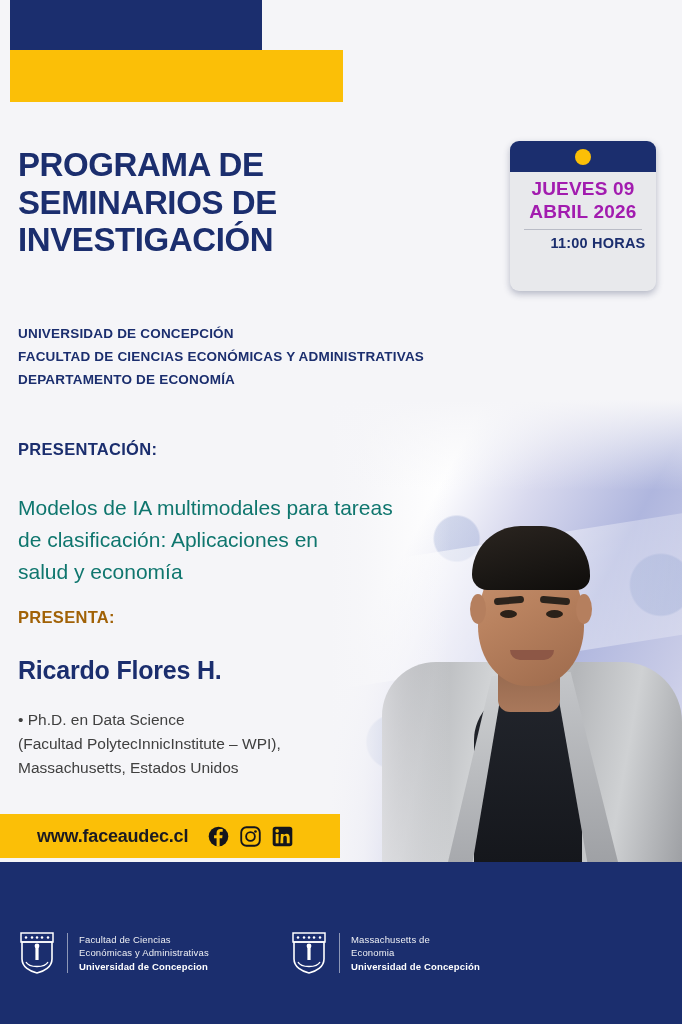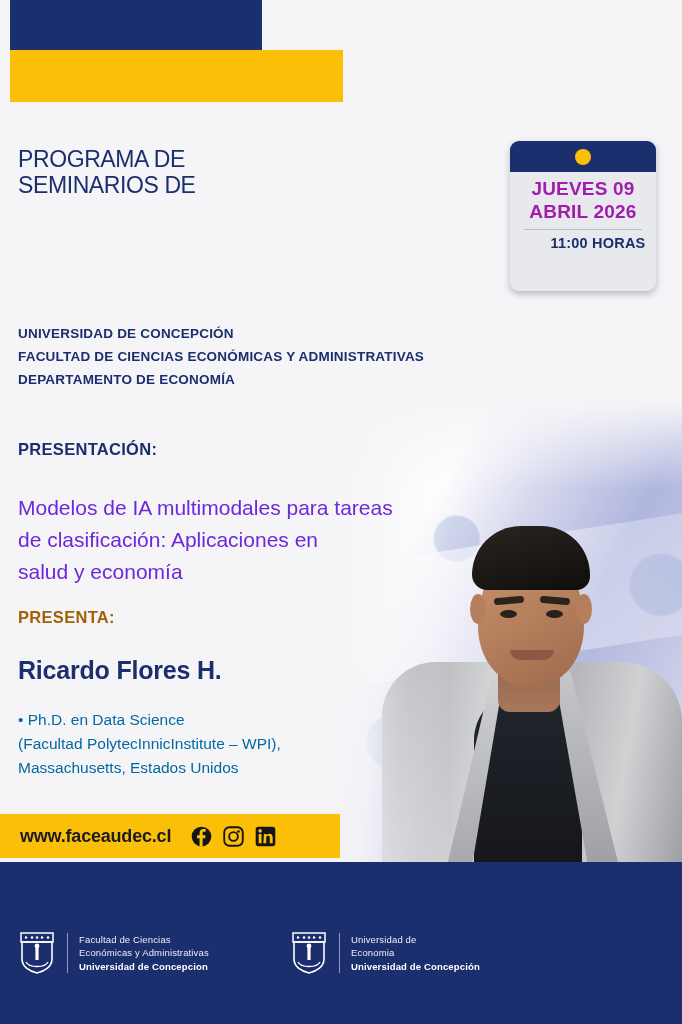--- a/index.html
+++ b/index.html
@@ -64,59 +64,59 @@
     background:#2b231c;border-radius:4px;transform:rotate(5deg);}
   .p-eyeL{position:absolute;left:118px;bottom:244px;width:17px;height:8px;
     background:#2a2119;border-radius:50%;}
   .p-eyeR{position:absolute;left:164px;bottom:244px;width:17px;height:8px;
     background:#2a2119;border-radius:50%;}
   .p-mouth{position:absolute;left:128px;bottom:202px;width:44px;height:10px;
     background:#8d5746;border-radius:0 0 22px 22px;}
 
   
   .title{position:absolute;left:18px;top:146px;width:360px;
-    color:#1B2E6E;font-weight:normal;font-size:23px;line-height:1.14;letter-spacing:-.4px;}
+    color:#1B2E6E;font-weight:bold;font-size:33px;line-height:1.14;letter-spacing:-.4px;}
 
   .org{position:absolute;left:18px;top:322px;width:500px;
     color:#1B2E6E;font-weight:bold;font-size:13.5px;line-height:1.72;letter-spacing:.2px;}
 
   .label-presentacion{position:absolute;left:18px;top:440px;
     color:#1B2E6E;font-weight:bold;font-size:16.5px;letter-spacing:.3px;}
 
   .talk-title{position:absolute;left:18px;top:492px;width:430px;
-    color:#6d28d9;font-size:21px;line-height:1.52;font-weight:500;}
+    color:#0f766e;font-size:21px;line-height:1.52;font-weight:500;}
 
   .label-presenta{position:absolute;left:18px;top:608px;
     color:#a16207;font-weight:bold;font-size:16.5px;letter-spacing:.3px;}
 
   .speaker{position:absolute;left:18px;top:656px;
     color:#1B2E6E;font-weight:bold;font-size:25px;letter-spacing:-.2px;}
 
   .credentials{position:absolute;left:18px;top:708px;width:380px;
-    color:#0369a1;font-size:15.5px;line-height:1.56;}
+    color:#404040;font-size:15.5px;line-height:1.56;}
 
   
   .badge{position:absolute;left:510px;top:141px;width:146px;height:150px;
     background:#E8E9EC;border-radius:9px;
     box-shadow:0 3px 7px rgba(30,40,80,.30);overflow:hidden;}
   .badge-top{position:absolute;left:0;top:0;width:100%;height:31px;background:#1B2E6E;}
   .badge-dot{position:absolute;left:50%;top:8px;margin-left:-8px;width:16px;height:16px;
     border-radius:50%;background:#FBBF07;}
   .badge-date{position:absolute;left:0;top:36px;width:100%;text-align:center;
     color:#a21caf;font-weight:bold;font-size:19px;line-height:1.22;letter-spacing:.2px;}
   .badge-rule{position:absolute;left:14px;top:88px;width:118px;height:1px;background:#B9BCC6;}
   .badge-time{position:absolute;left:15px;top:94px;width:100%;text-align:center;
     color:#1B2E6E;font-weight:bold;font-size:14.5px;letter-spacing:.2px;}
   .badge-place{position:absolute;left:0;top:113px;width:100%;text-align:center;
     color:#1B2E6E;font-weight:bold;font-size:14px;line-height:1.22;letter-spacing:.2px;margin-top:48px;}
 
   
   .urlbar{position:absolute;left:0;top:814px;width:340px;height:44px;background:#FBBF07;
     display:flex;align-items:center;}
-  .url-text{margin-left:20px;color:#1A1A22;font-weight:bold;font-size:18px;letter-spacing:-.2px;}
+  .url-text{margin-left:37px;color:#1A1A22;font-weight:bold;font-size:18px;letter-spacing:-.2px;}
   .socials{display:flex;align-items:center;gap:11px;margin-left:20px;}
   .soc{width:21px;height:21px;display:block;}
 
   
   .footer{position:absolute;left:0;top:862px;width:682px;height:162px;background:#1B2E6E;}
   .logo-block{position:absolute;display:flex;align-items:center;gap:11px;}
   .lb1{left:18px;top:931px;}
   .lb2{left:290px;top:931px;}
   .shield{width:38px;height:44px;flex:none;}
   .logo-div{width:1px;height:40px;background:rgba(255,255,255,.5);}
@@ -151,20 +151,21 @@
       <div class="p-eyeR"></div>
       <div class="p-mouth"></div>
     </div>
     <div class="photo-fade-l"></div>
     <div class="photo-fade-t"></div>
   </div>
 
   <div class="title">
     <div>PROGRAMA DE</div>
     <div>SEMINARIOS DE</div>
+    <div>INVESTIGACIÓN</div>
   </div>
 
   <div class="org">
     <div>UNIVERSIDAD DE CONCEPCIÓN</div>
     <div>FACULTAD DE CIENCIAS ECONÓMICAS Y ADMINISTRATIVAS</div>
     <div>DEPARTAMENTO DE ECONOMÍA</div>
   </div>
 
   <div class="badge">
     <div class="badge-top"></div>
@@ -254,19 +255,19 @@
       <circle cx="19" cy="6.5" r="1.25" fill="#fff"></circle>
         <circle cx="24" cy="6.5" r="1.25" fill="#fff"></circle>
       <circle cx="30" cy="6.5" r="1.25" fill="#fff"></circle>
       <path d="M4 11h30v17c0 8-8 12.5-15 14-7-1.5-15-6-15-14z" fill="none" stroke="#fff" stroke-width="1.6"></path>
       <rect x="17.4" y="16" width="3.2" height="13" fill="#fff"></rect>
       <circle cx="19" cy="15" r="2.4" fill="#fff"></circle>
       <path d="M8 31c3 6 19 6 22 0" fill="none" stroke="#fff" stroke-width="1.3"></path>
     </svg>
     <span class="logo-div"></span>
     <span class="logo-txt">
-      <span class="soft">Universidad de</span><br>
+      <span class="soft">Massachusetts de</span><br>
       <span class="soft">Economia</span><br>
       <span class="strong">Universidad de Concepción</span>
     </span>
   </div>
 
 </div>
 
 </body></html>

